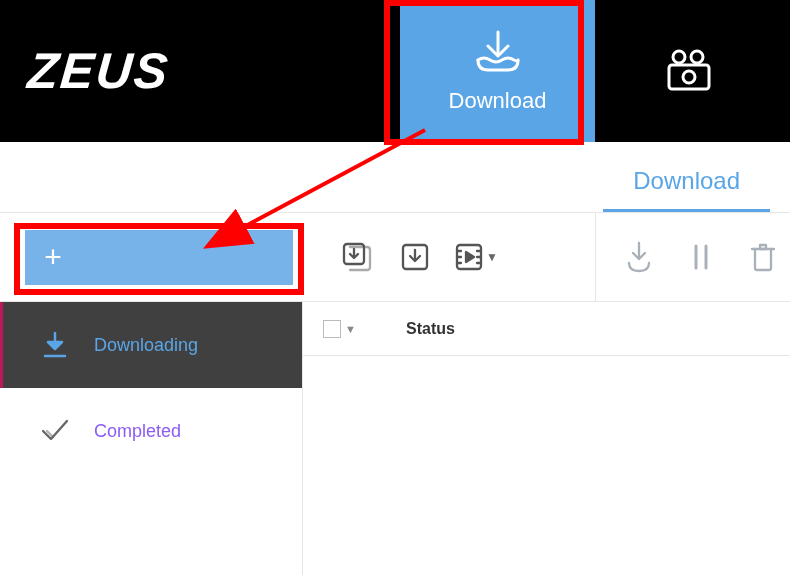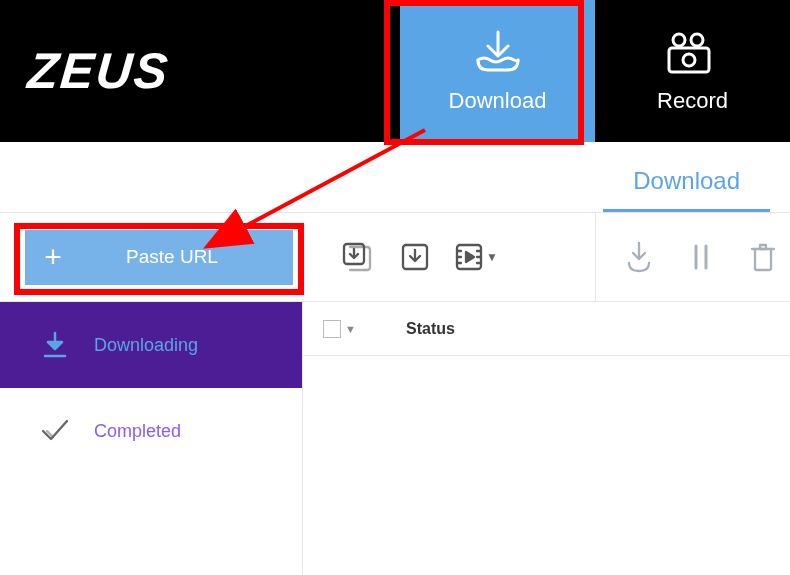--- a/index.html
+++ b/index.html
@@ -146,22 +146,22 @@
     display:flex;
     align-items:center;
     padding-left: 40px;
     gap: 24px;
     font-size: 18px;
     color: #8b5cf6;
     cursor: pointer;
   }
   .side-item.active {
     color: #5aa5e6;
-    background: #4c1d95;
-    border-left: 3px solid #4c1d95;
+    background: #404040;
+    border-left: 3px solid #be185d;
     padding-left: 37px;
   }
   .side-item .side-icon { width: 30px; height:30px; display:flex; align-items:center; justify-content:center;}
 
   .main {
     flex: 1;
     position: relative;
   }
   .table-head {
     height: 54px;
@@ -229,33 +229,31 @@
     </div>
     <div class="header-tab">
       <span class="icon">
         <svg width="60" height="48" viewBox="0 0 60 48" fill="none" stroke="#fff" stroke-width="3" stroke-linecap="round" stroke-linejoin="round">
           <circle cx="16" cy="10" r="6"></circle>
           <circle cx="34" cy="10" r="6"></circle>
           <rect x="6" y="18" width="40" height="24" rx="3"></rect>
           <circle cx="26" cy="30" r="6"></circle>
         </svg>
       </span>
-      <span>Record</span>
     </div>
   </div>
 </div>
 
 <div class="subheader">
   <div class="sub-tab">Download</div>
 </div>
 
 <div class="toolbar-row">
   <div class="paste-btn">
     <span class="plus">+</span>
-    <span class="label">Paste URL</span>
   </div>
 
   <div class="toolbar-icons">
     <div class="tool-icon">
       <svg width="32" height="32" viewBox="0 0 32 32" fill="none" stroke="#555" stroke-width="2.3" stroke-linecap="round" stroke-linejoin="round">
         <rect x="3" y="3" width="20" height="20" rx="3"></rect>
         <path d="M9 6 L26 6 Q29 6 29 9 L29 26 Q29 29 26 29 L9 29" opacity="0.5"></path>
         <line x1="13" y1="8" x2="13" y2="16"></line>
         <polyline points="9,13 13,17 17,13"></polyline>
       </svg>

